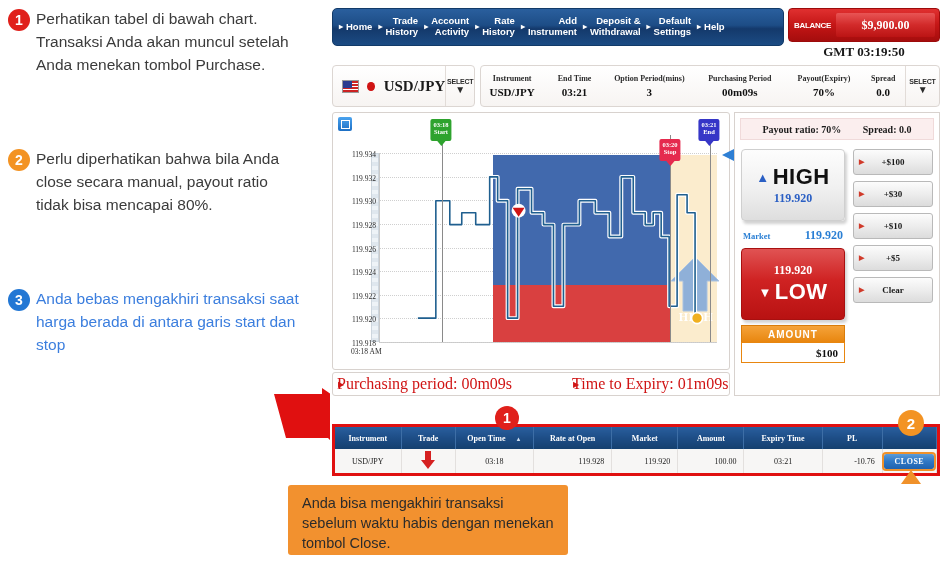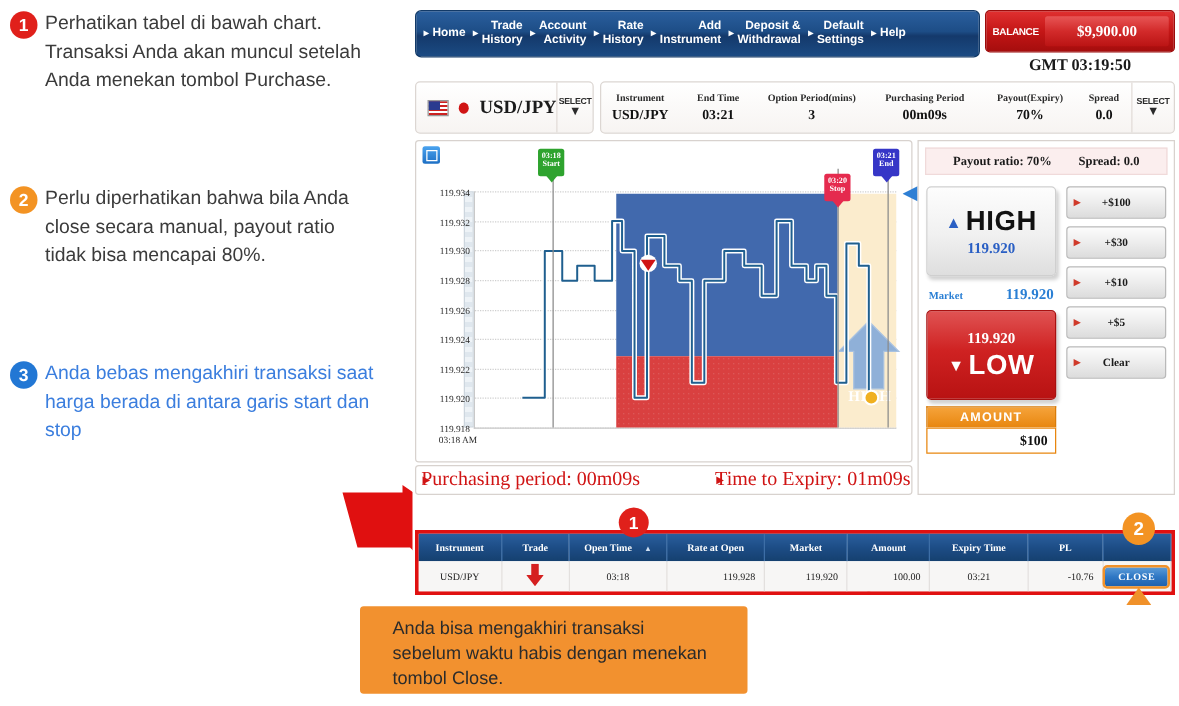--- a/index.html
+++ b/index.html
@@ -363,23 +363,23 @@
     position: absolute; left: 568px; top: 410px; width: 26px; height: 26px;
     border-radius: 50%; background: #f39323; color: #fff;
     font-size: 15px; font-weight: bold; display: flex; align-items: center; justify-content: center;
   }
   #ann2-pointer {
     position: absolute; left: 571px; top: 470px; width: 20px; height: 14px;
   }
 
   
   #callout {
-    position: absolute; left: 288px; top: 485px; width: 310px; height: 70px;
+    position: absolute; left: 288px; top: 485px; width: 280px; height: 70px;
     background: #f2912f; border-radius: 3px;
-    padding: 8px 26px; color: #2b2b2b; font-size: 14.5px; line-height: 1.38;
+    padding: 8px 14px; color: #2b2b2b; font-size: 14.5px; line-height: 1.38;
   }
 </style>
 </head>
 <body>
 
 <div id="left-panel">
 
   <div class="note" id="note1">
     <div class="badge red">1</div>
     <div class="note-text">Perhatikan tabel di bawah chart. Transaksi Anda akan muncul setelah Anda menekan tombol Purchase.</div>

